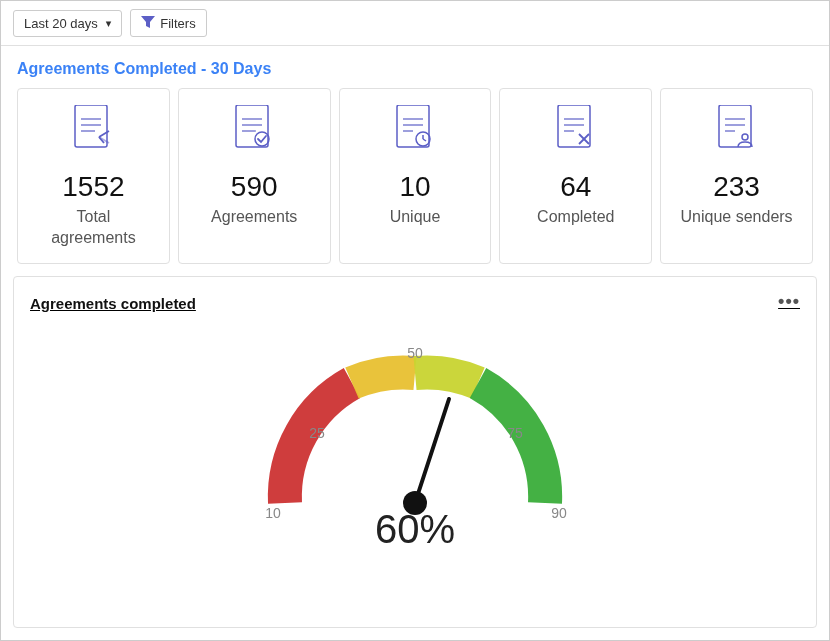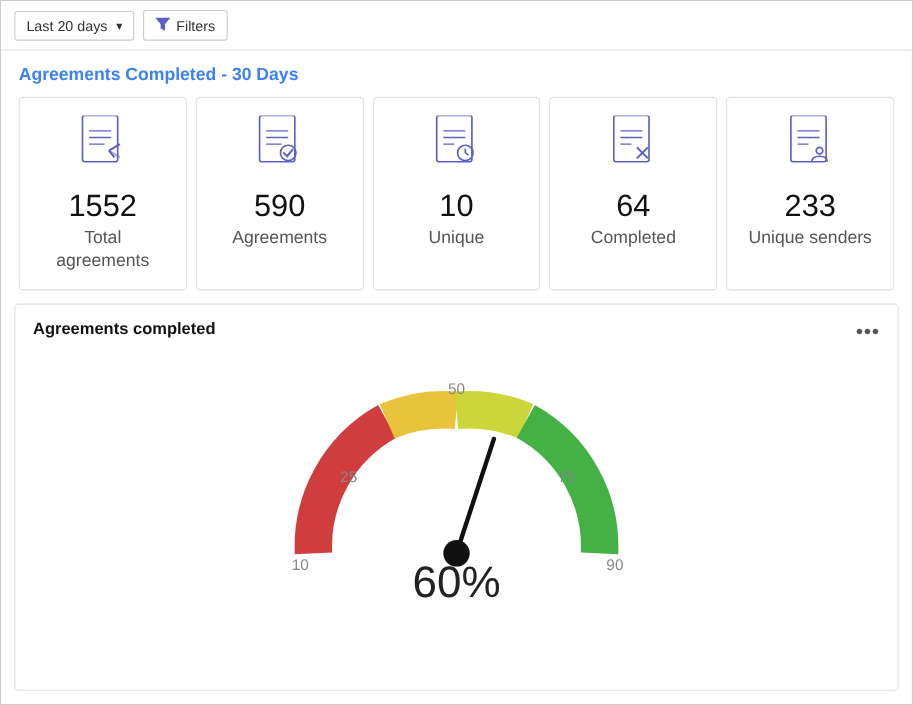--- a/index.html
+++ b/index.html
@@ -98,22 +98,23 @@
       border: 1px solid #e0e0e0;
       border-radius: 4px;
       background: #fff;
       flex: 1;
       padding: 14px 16px;
       position: relative;
     }
     .chart-panel-header {
       display: flex;
       justify-content: space-between;
-      align-items: flex-start;
+      align-items: flex-end;
       margin-bottom: 6px;
+      text-decoration: underline;
     }
     .chart-panel-title {
       font-size: 15px;
       font-weight: 600;
       color: #111;
     }
     .three-dots {
       font-size: 18px;
       color: #555;
       cursor: pointer;

